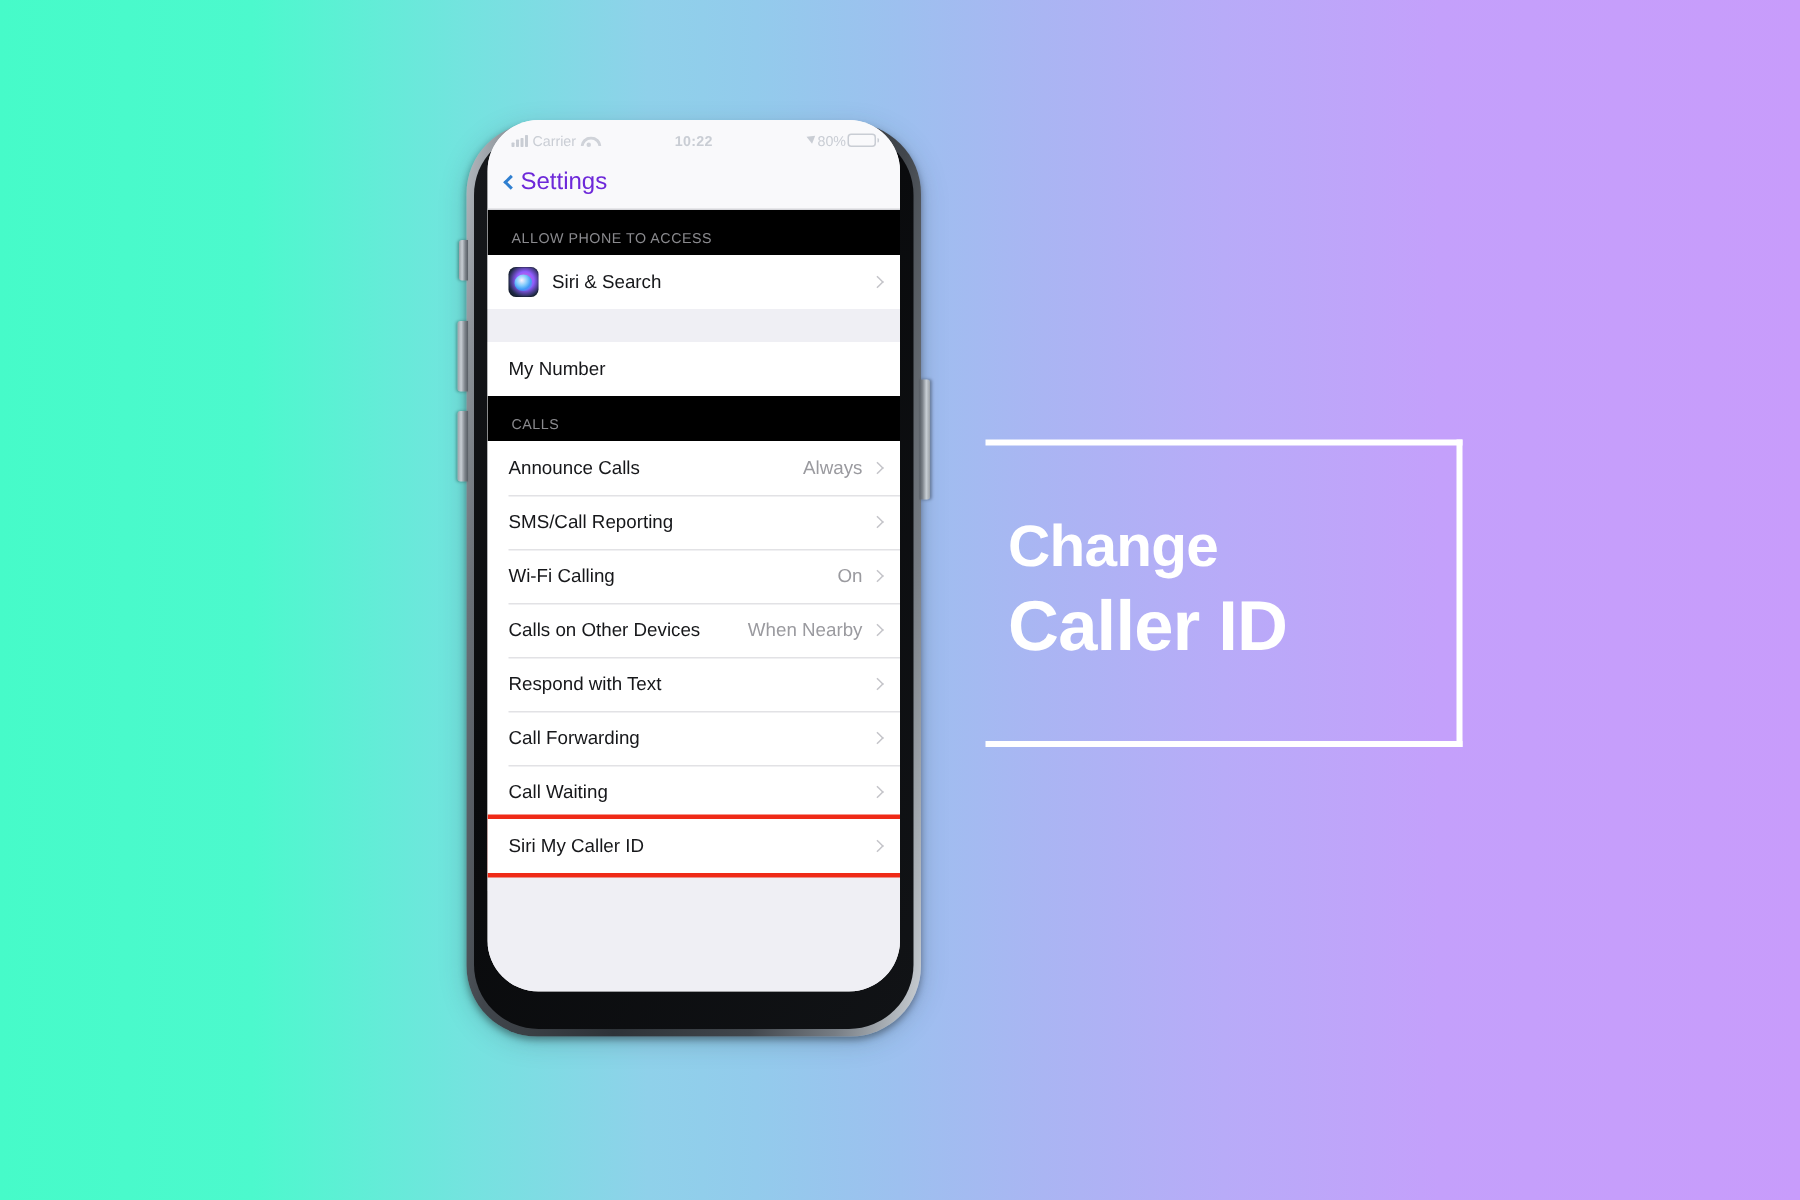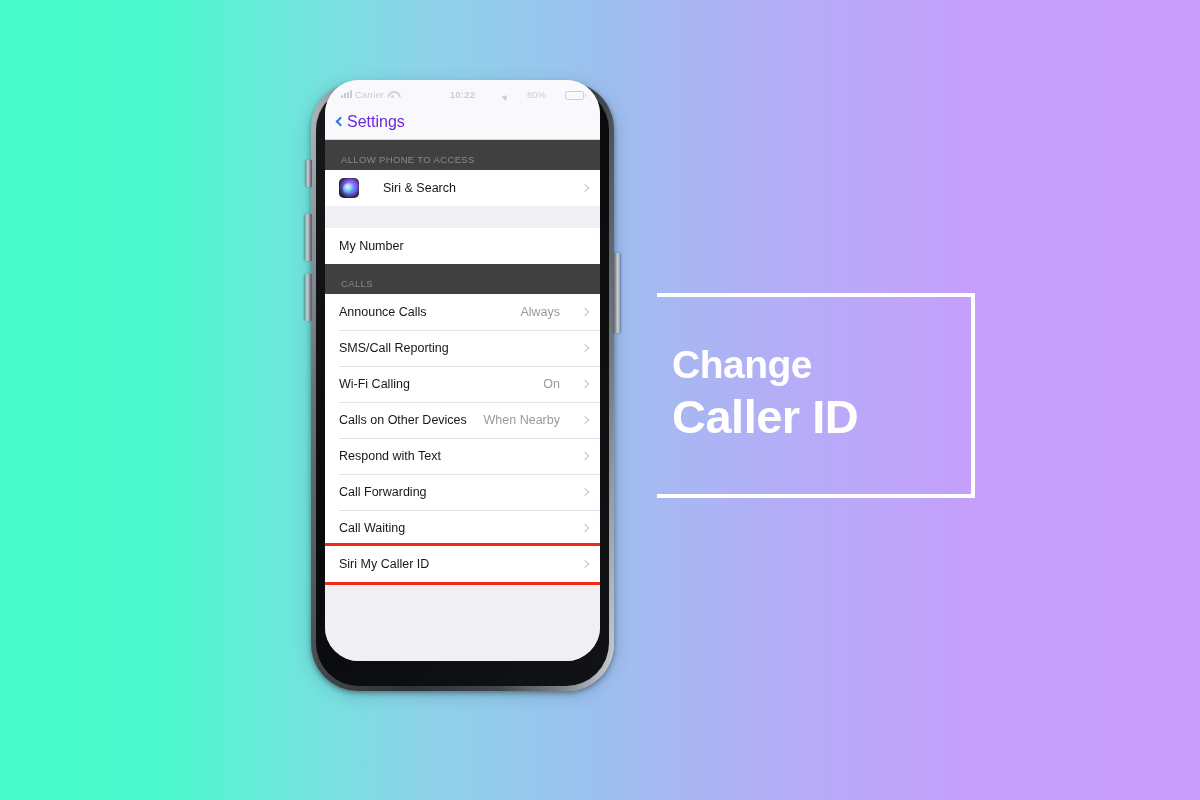--- a/index.html
+++ b/index.html
@@ -104,21 +104,21 @@
     display: flex;
     align-items: center;
     padding: 4px 16px 0 16px;
     font-size: 9.5px;
     color: #c9cdd4;
     background: #f9f9fb;
     position: relative;
   }
   .sb-left  { display: flex; align-items: center; gap: 3px; flex: 1; }
   .sb-mid   { position: absolute; left: 0; right: 0; text-align: center; font-weight: 600; letter-spacing: .2px; }
-  .sb-right { display: flex; align-items: flex-end; gap: 19px; flex: 1; justify-content: flex-end; }
+  .sb-right { display: flex; align-items: flex-start; gap: 1px; flex: 1; justify-content: flex-end; }
 
   .sig-bars { display: inline-flex; align-items: flex-end; gap: 1px; height: 8px; }
   .sig-bars i { display: block; width: 2px; background: #c9cdd4; border-radius: .5px; }
   .sig-bars i:nth-child(1){height:3px}
   .sig-bars i:nth-child(2){height:5px}
   .sig-bars i:nth-child(3){height:6.5px}
   .sig-bars i:nth-child(4){height:8px}
 
   .wifi-ic { width: 10px; height: 8px; position: relative; opacity:.85; }
   .wifi-ic::before {
@@ -174,35 +174,34 @@
   .list-scroll {
     height: 521px;
     overflow: hidden;
     background: #efeff4;
   }
   .group-header {
     padding: 14px 16px 5px 16px;
     font-size: 9.5px;
     color: #8a8a8e;
     letter-spacing: .35px;
-    background: #404040;
+    background: #000000;
   }
   .gap { height: 22px; background: #efeff4; }
   .gap-sm { height: 12px; background: #efeff4; }
 
   .cell-group { background: #ffffff; }
 
   .cell {
     display: flex;
     align-items: center;
     min-height: 36px;
     padding: 0 12px 0 14px;
     background: #ffffff;
     position: relative;
-    gap: 15px;
   }
   .cell + .cell::before {
     content: "";
     position: absolute; left: 14px; right: 0; top: 0;
     height: .5px; background: #e2e2e5;
   }
   .cell-icon {
     width: 20px; height: 20px;
     border-radius: 5px;
     margin-right: 9px;

